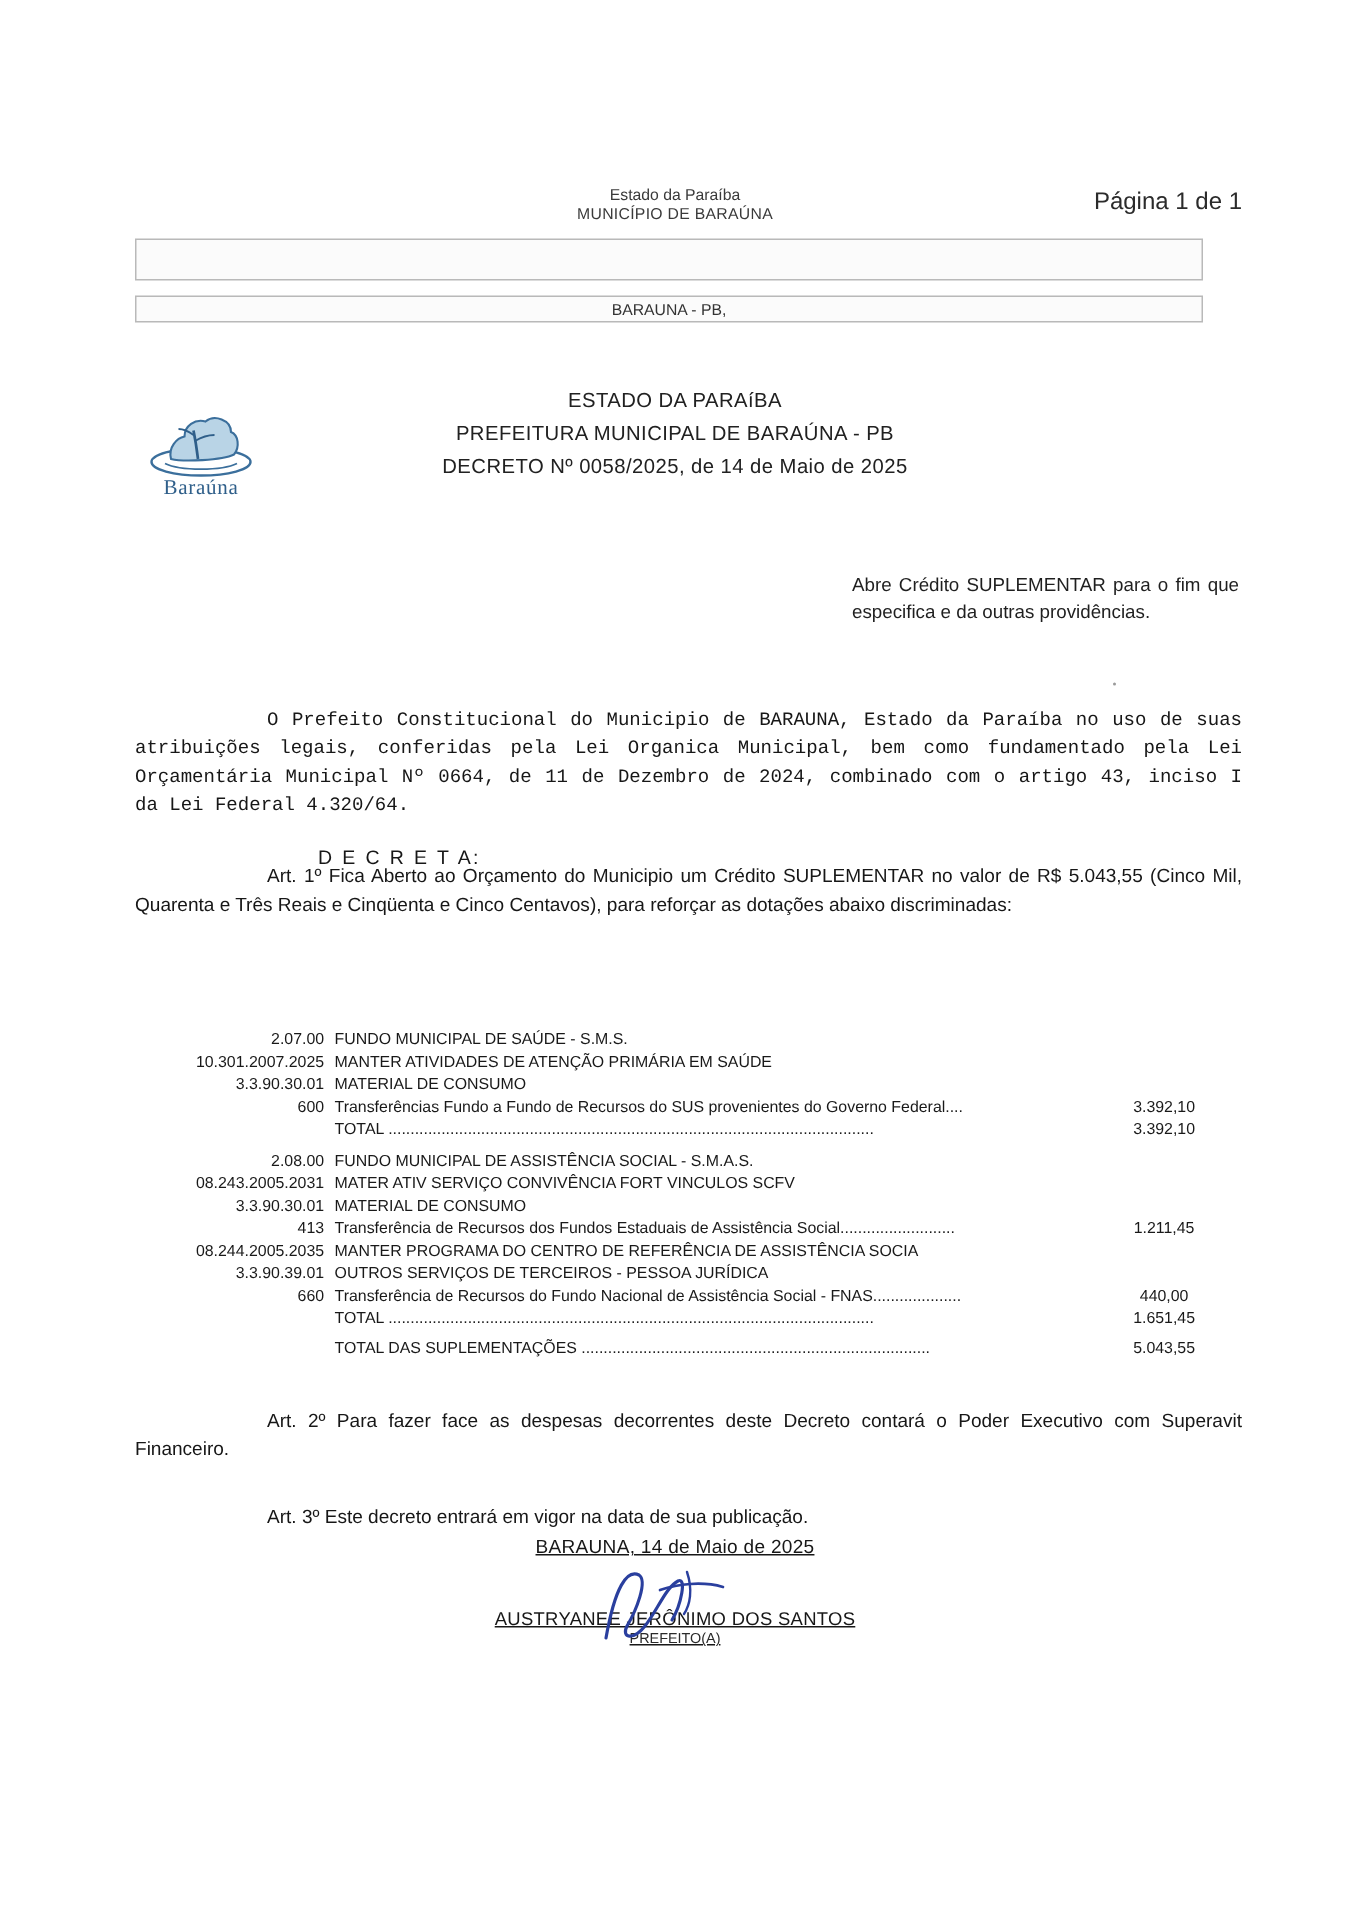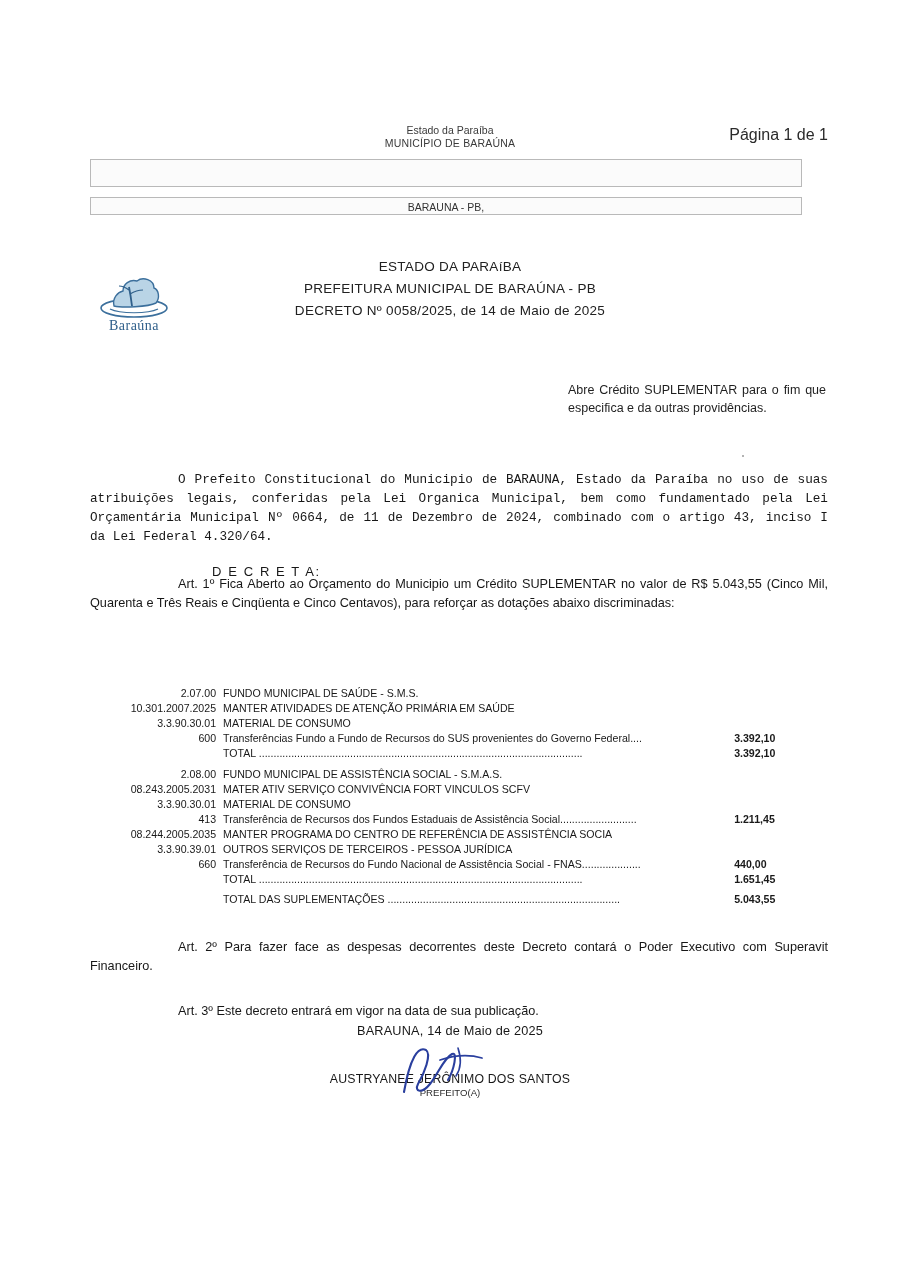--- a/index.html
+++ b/index.html
@@ -155,38 +155,38 @@
     width: 130px;
     text-align: right;
     padding-right: 7px;
   }
   .tbl td.desc {
     width: 520px;
     overflow: hidden;
   }
   .tbl td.val {
     width: 88px;
-    text-align: left;
+    text-align: center;
     padding-right: 10px;
-    font-weight: bold;
   }
   .rowgap td { padding-top: 7px; }
 
   .para.p3 { top: 938px; }
   .para.p4 { top: 982px; margin-top: 20px; }
 
   
   .sig {
     position: absolute;
     top: 1024px;
     left: 0;
     width: 900px;
     text-align: center;
     font-size: 12.7px;
     color: #171717;
+    text-decoration: underline;
   }
   .sig-city { letter-spacing: 0.2px; }
   .sig-name {
     margin-top: 34px;
     font-size: 12.3px;
     letter-spacing: 0.2px;
   }
   .sig-role {
     margin-top: 1px;
     font-size: 9.6px;

